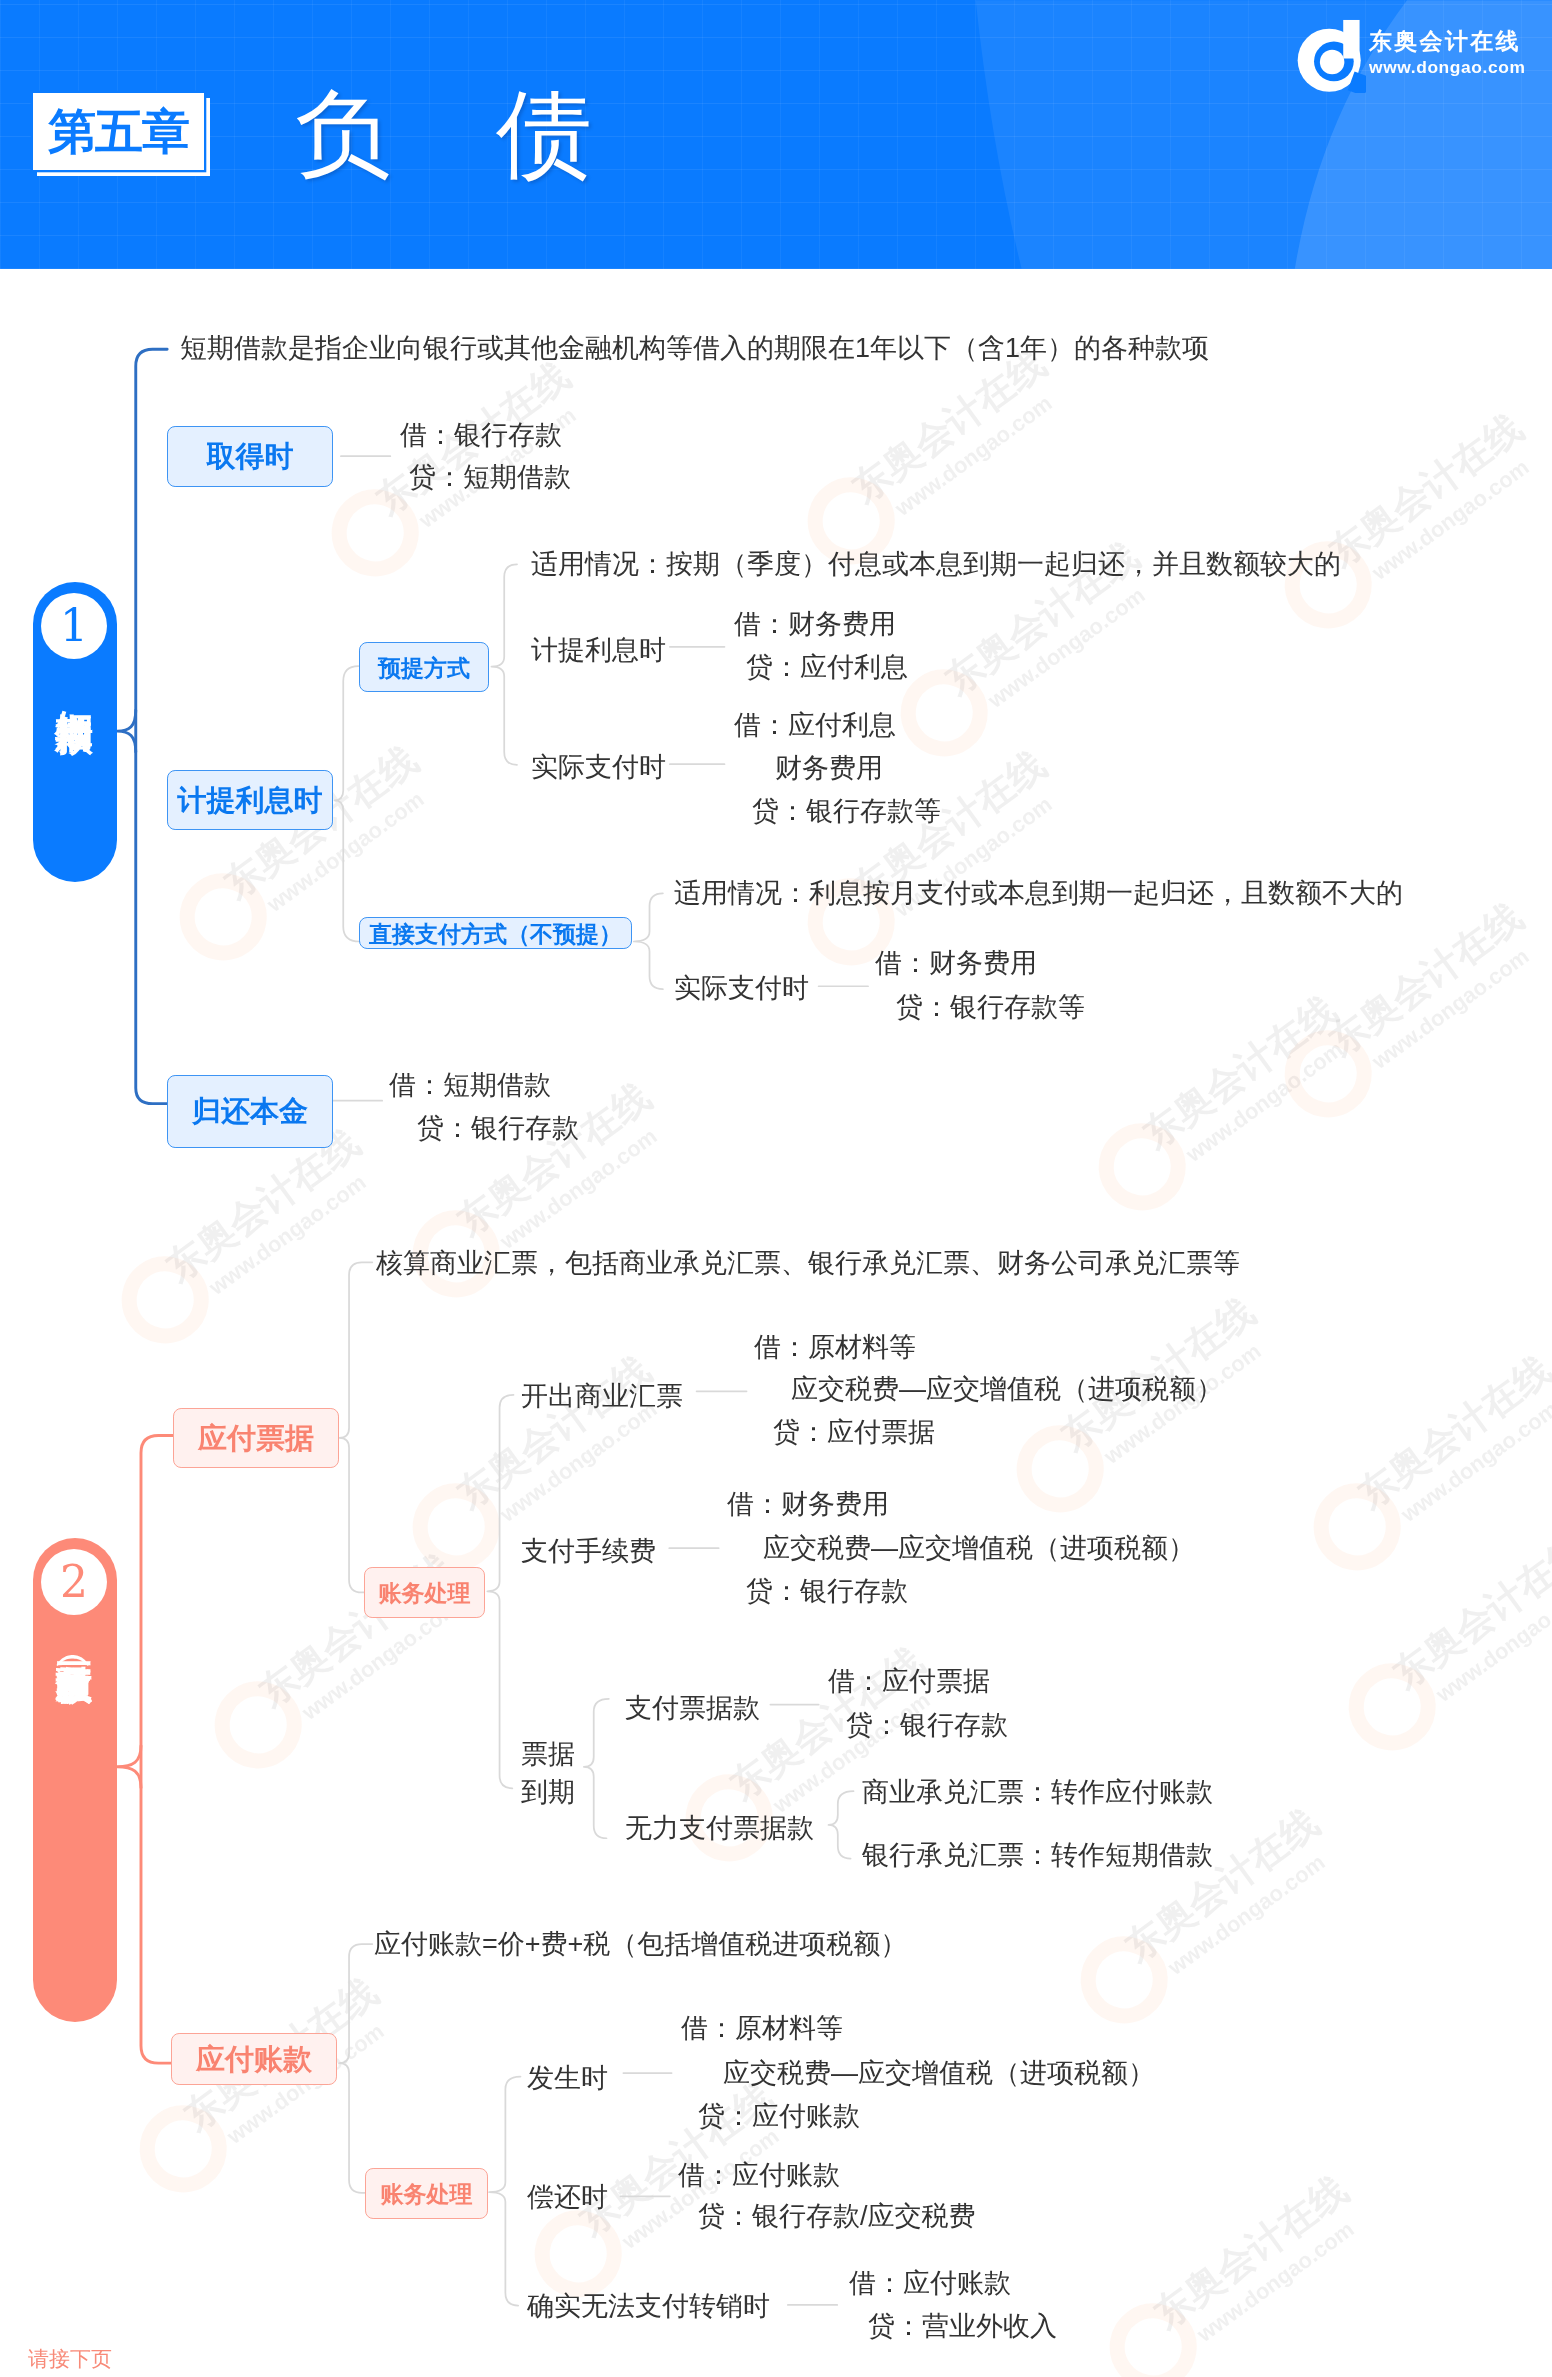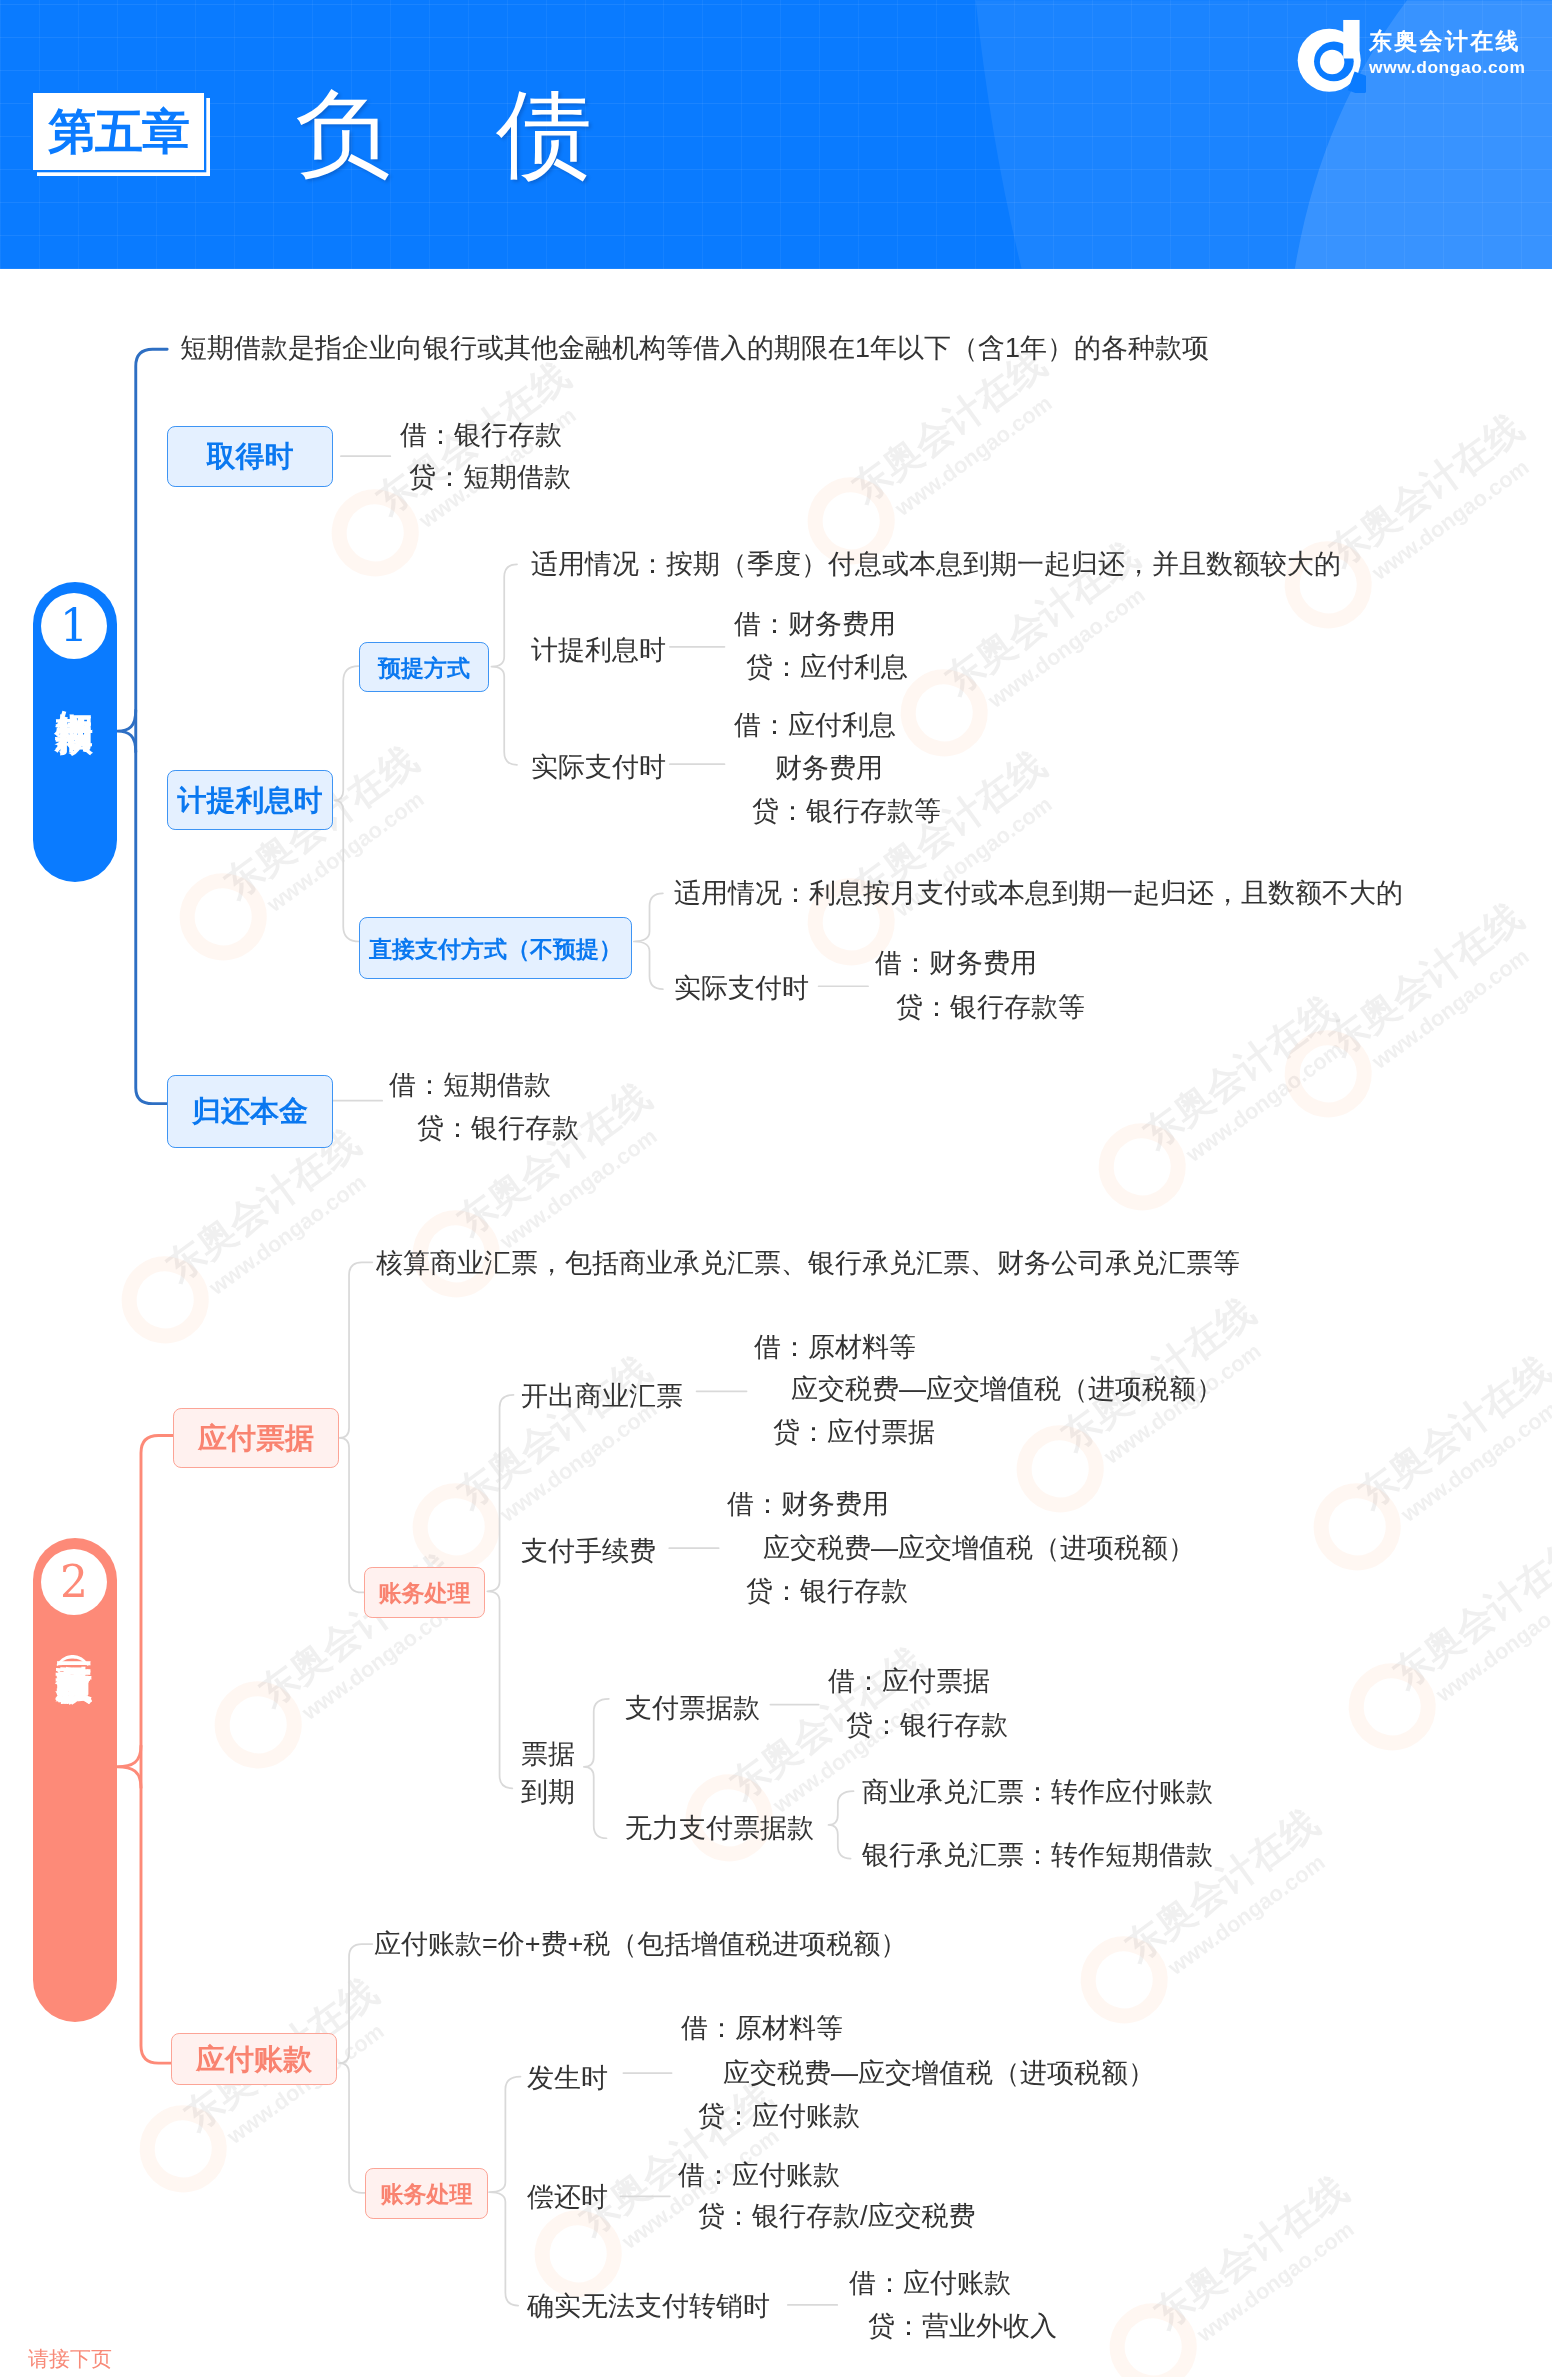--- a/index.html
+++ b/index.html
@@ -254,21 +254,21 @@
   <div class="node node-blue n-sm" style="left:359px;top:642px;width:130px;height:50px">预提方式</div>
   <div class="t" style="left:531px;top:564px">适用情况：按期（季度）付息或本息到期一起归还，并且数额较大的</div>
   <div class="t" style="left:531px;top:650px">计提利息时</div>
   <div class="t" style="left:734px;top:624px">借：财务费用</div>
   <div class="t" style="left:746px;top:667px">贷：应付利息</div>
   <div class="t" style="left:531px;top:767px">实际支付时</div>
   <div class="t" style="left:734px;top:725px">借：应付利息</div>
   <div class="t" style="left:775px;top:768px">财务费用</div>
   <div class="t" style="left:752px;top:811px">贷：银行存款等</div>
 
-  <div class="node node-blue n-sm" style="left:359px;top:917px;width:273px;height:62px">直接支付方式（不预提）</div>
+  <div class="node node-blue n-sm" style="left:359px;top:917px;width:273px;height:32px">直接支付方式（不预提）</div>
   <div class="t" style="left:674px;top:893px">适用情况：利息按月支付或本息到期一起归还，且数额不大的</div>
   <div class="t" style="left:674px;top:988px">实际支付时</div>
   <div class="t" style="left:875px;top:963px">借：财务费用</div>
   <div class="t" style="left:896px;top:1007px">贷：银行存款等</div>
 
   <div class="node node-blue n-lg" style="left:167px;top:1075px;width:166px;height:73px">归还本金</div>
   <div class="t" style="left:389px;top:1085px">借：短期借款</div>
   <div class="t" style="left:417px;top:1128px">贷：银行存款</div>
 </div>
 

